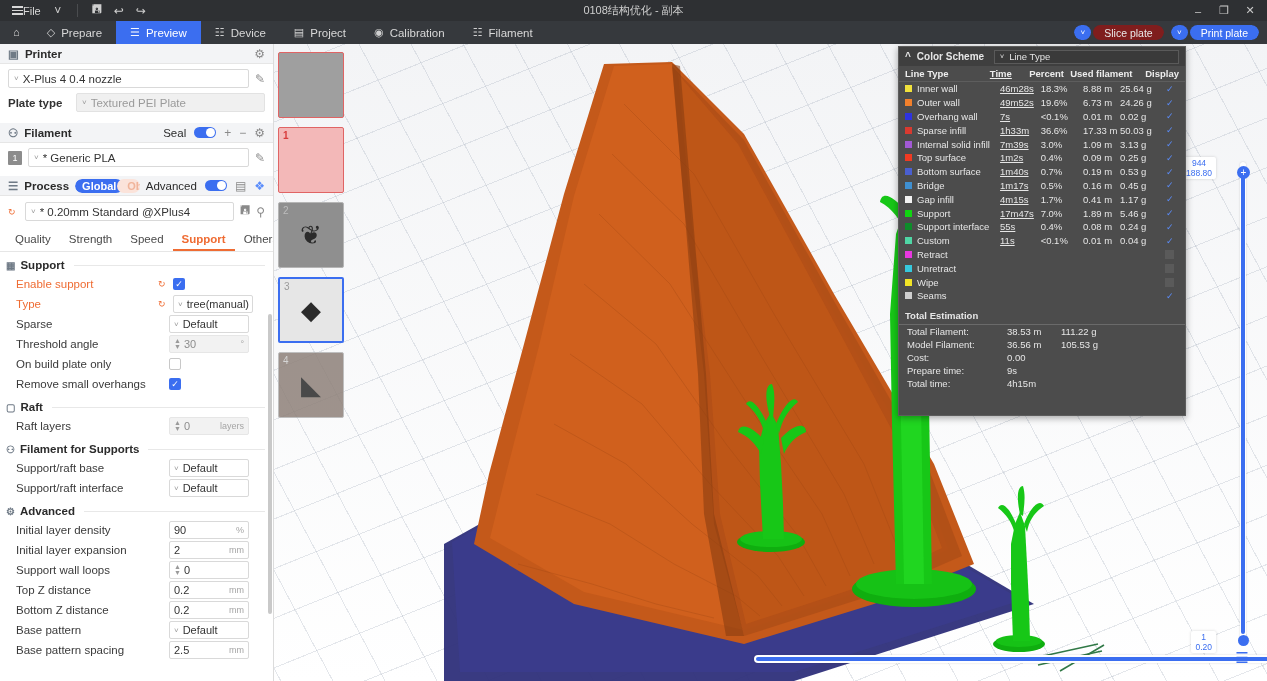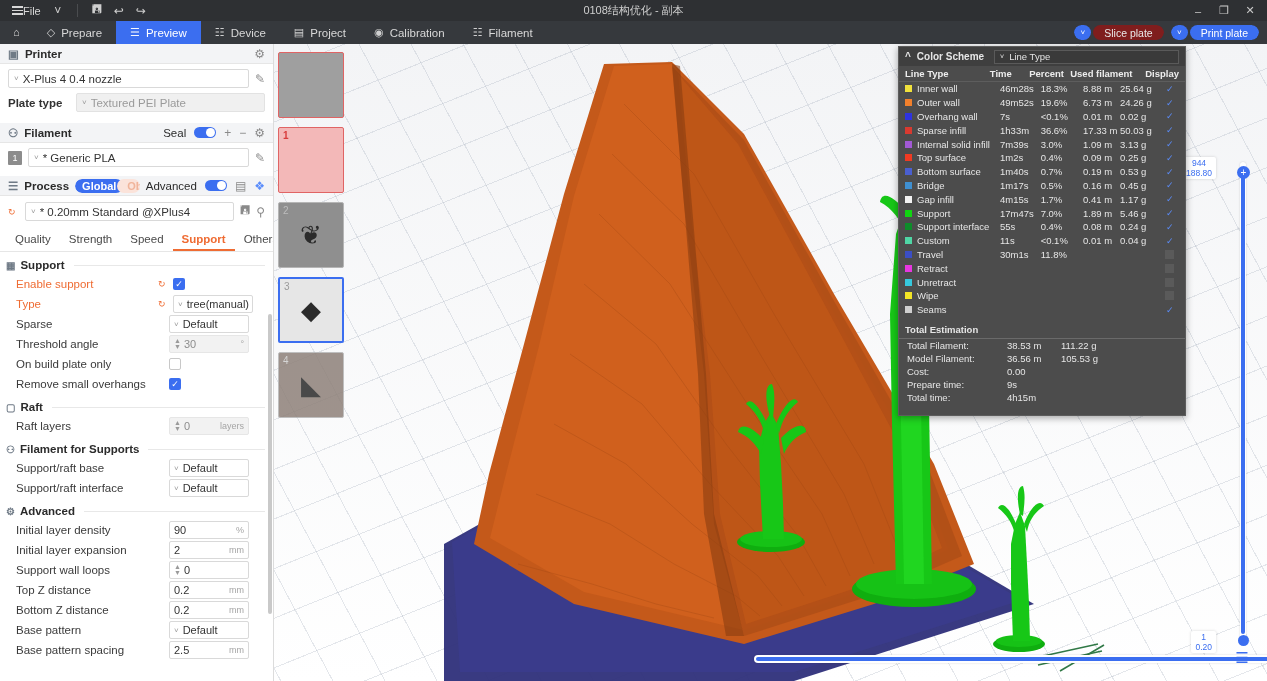--- a/index.html
+++ b/index.html
@@ -170,21 +170,21 @@
     margin-left:4px; flex:1; height:14px; background:#3a3a3a; border:1px solid #5a5a5a;
     display:flex; align-items:center; gap:5px; padding:0 5px; font-weight:normal; font-size:9.5px; color:#e3e3e3;
   }
   .cs-tablehead {
     display:flex; align-items:center; height:16px; padding:0 6px;
     font-weight:bold; font-size:9.5px; border-bottom:1px solid #5d5d5d; color:#ededed;
   }
   .cs-row { display:flex; align-items:center; height:13.8px; padding:0 6px; }
   .c-sw { width:7px;height:7px; margin-right:5px; flex:0 0 auto;}
   .c-name { width:90px; white-space:nowrap; overflow:hidden; }
-  .c-time { width:44px; }
+  .c-time { width:44px;text-decoration:underline; }
   .c-pct  { width:46px; }
   .c-len  { width:40px; }
   .c-wt   { width:44px; }
   .c-disp { width:20px; display:flex; justify-content:center; }
   .c-chk { width:9px;height:9px; display:flex;align-items:center;justify-content:center;
            color:#5b8dfb; font-size:9px; }
   .c-chk.box { background:#5a5a5a; }
   .cs-total-head { padding:4px 6px 3px 6px; font-weight:bold; font-size:9.5px; border-bottom:1px solid #6a6a6a; margin-top:3px;}
   .cs-trow { display:flex; padding:1px 8px; font-size:9.5px; }
   .cs-trow .k { width:100px; }
@@ -787,31 +787,20 @@
           <span class="c-name">Custom</span>
           <span class="c-time">11s</span>
           <span class="c-pct">&lt;0.1%</span>
           <span class="c-len">0.01 m</span>
           <span class="c-wt">0.04 g</span>
           <span class="c-disp">
             <span class="c-chk">✓</span>
           </span>
         </div>
         <div class="cs-row">
-          <span class="c-sw" style="background:#3b4ec4"></span>
-          <span class="c-name">Travel</span>
-          <span class="c-time">30m1s</span>
-          <span class="c-pct">11.8%</span>
-          <span class="c-len"></span>
-          <span class="c-wt"></span>
-          <span class="c-disp">
-            <span class="c-chk box"></span>
-          </span>
-        </div>
-        <div class="cs-row">
           <span class="c-sw" style="background:#e837e0"></span>
           <span class="c-name">Retract</span>
           <span class="c-time"></span>
           <span class="c-pct"></span>
           <span class="c-len"></span>
           <span class="c-wt"></span>
           <span class="c-disp">
             <span class="c-chk box"></span>
           </span>
         </div>

